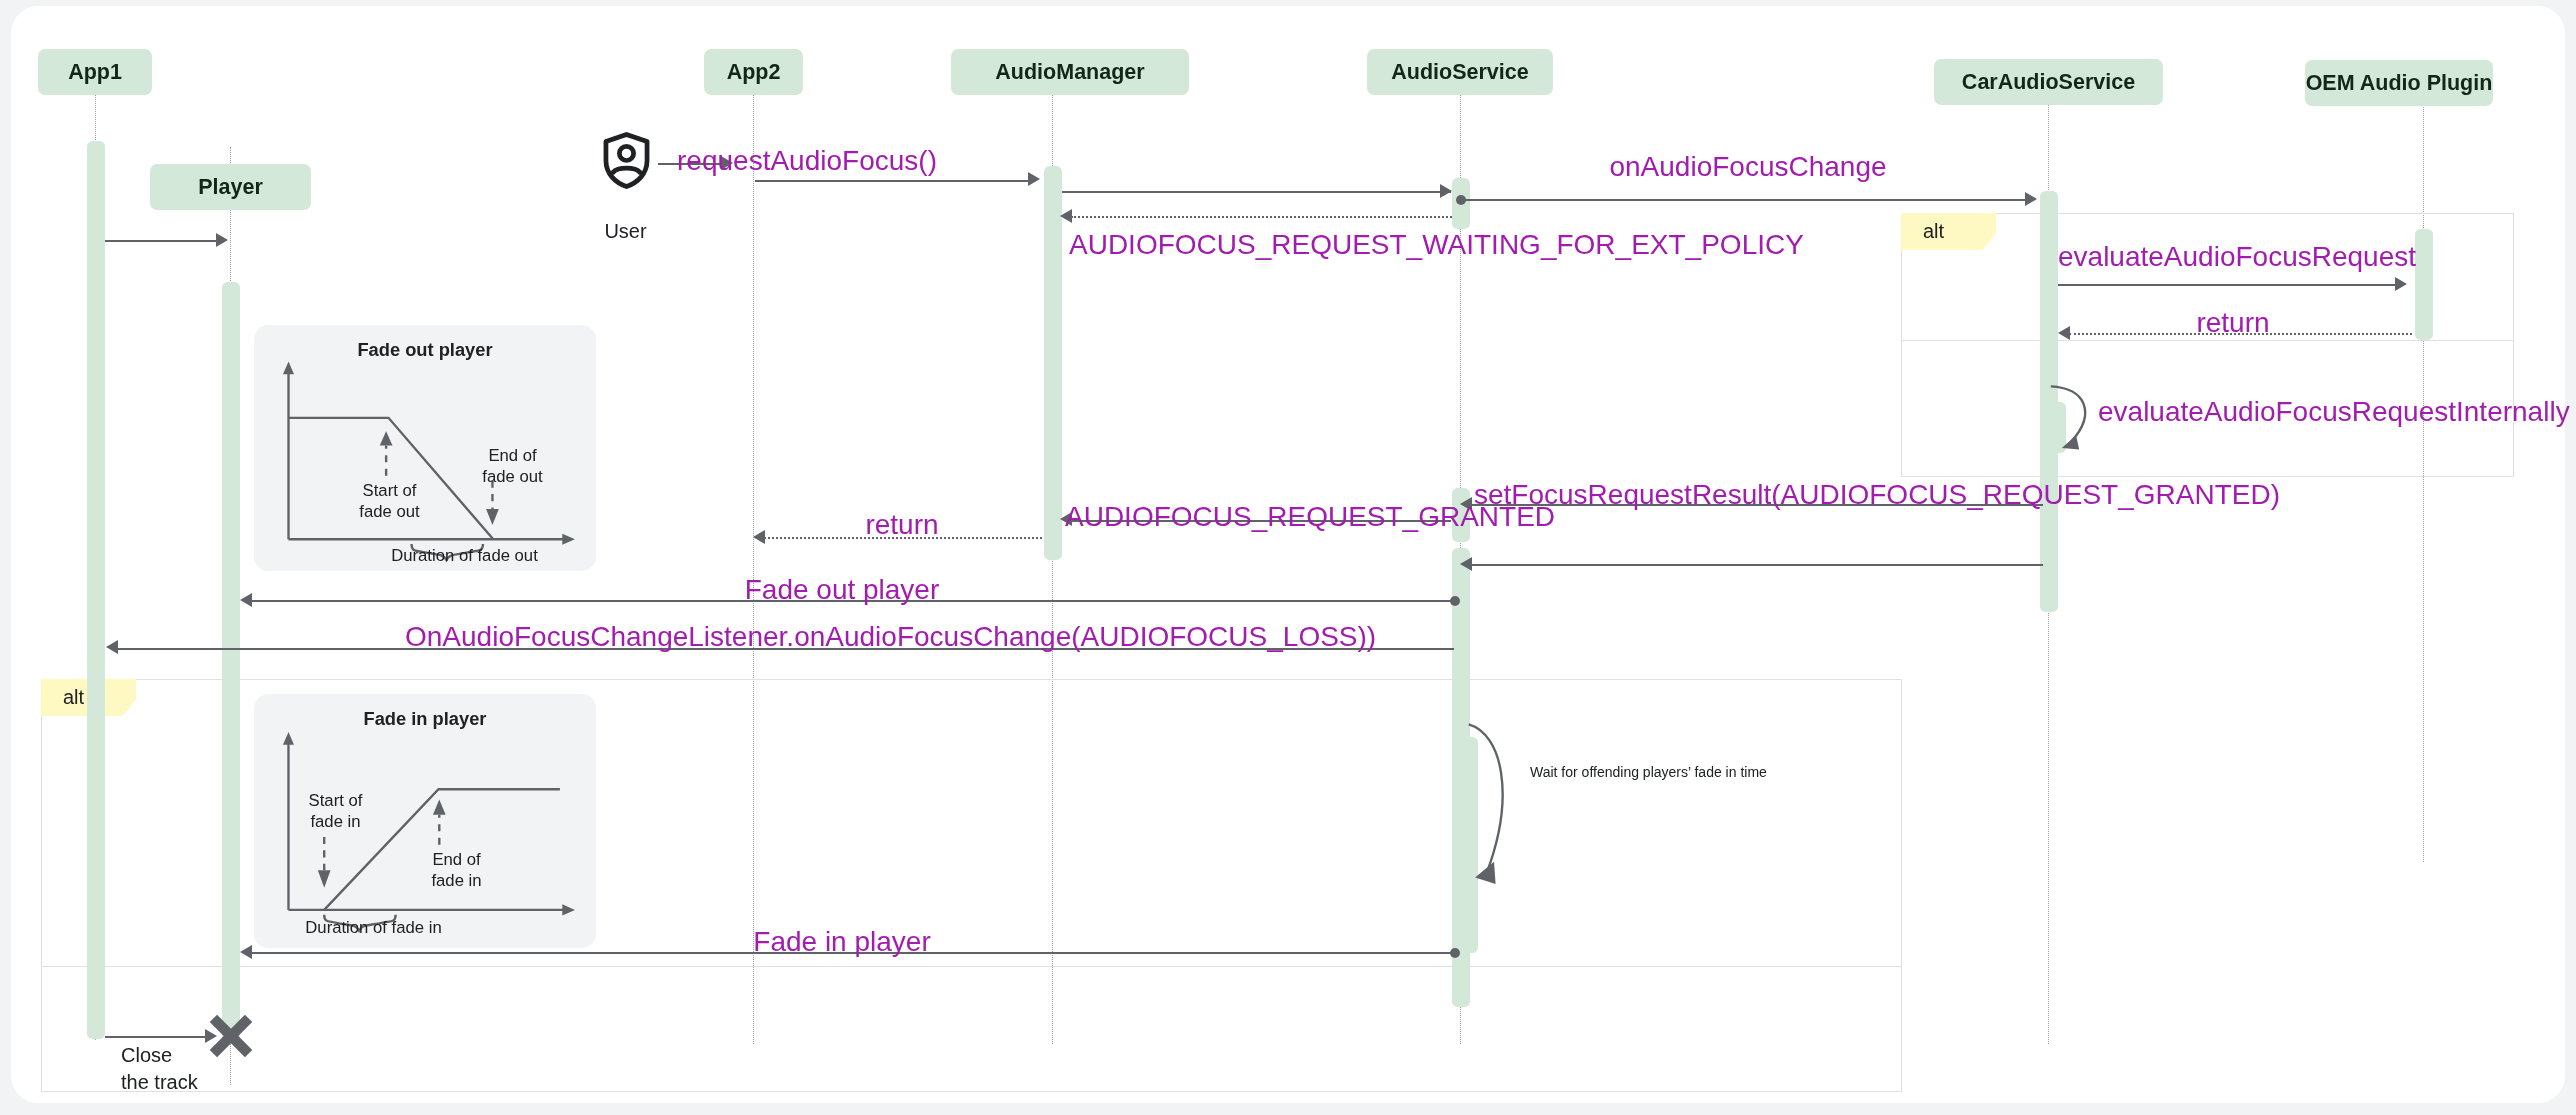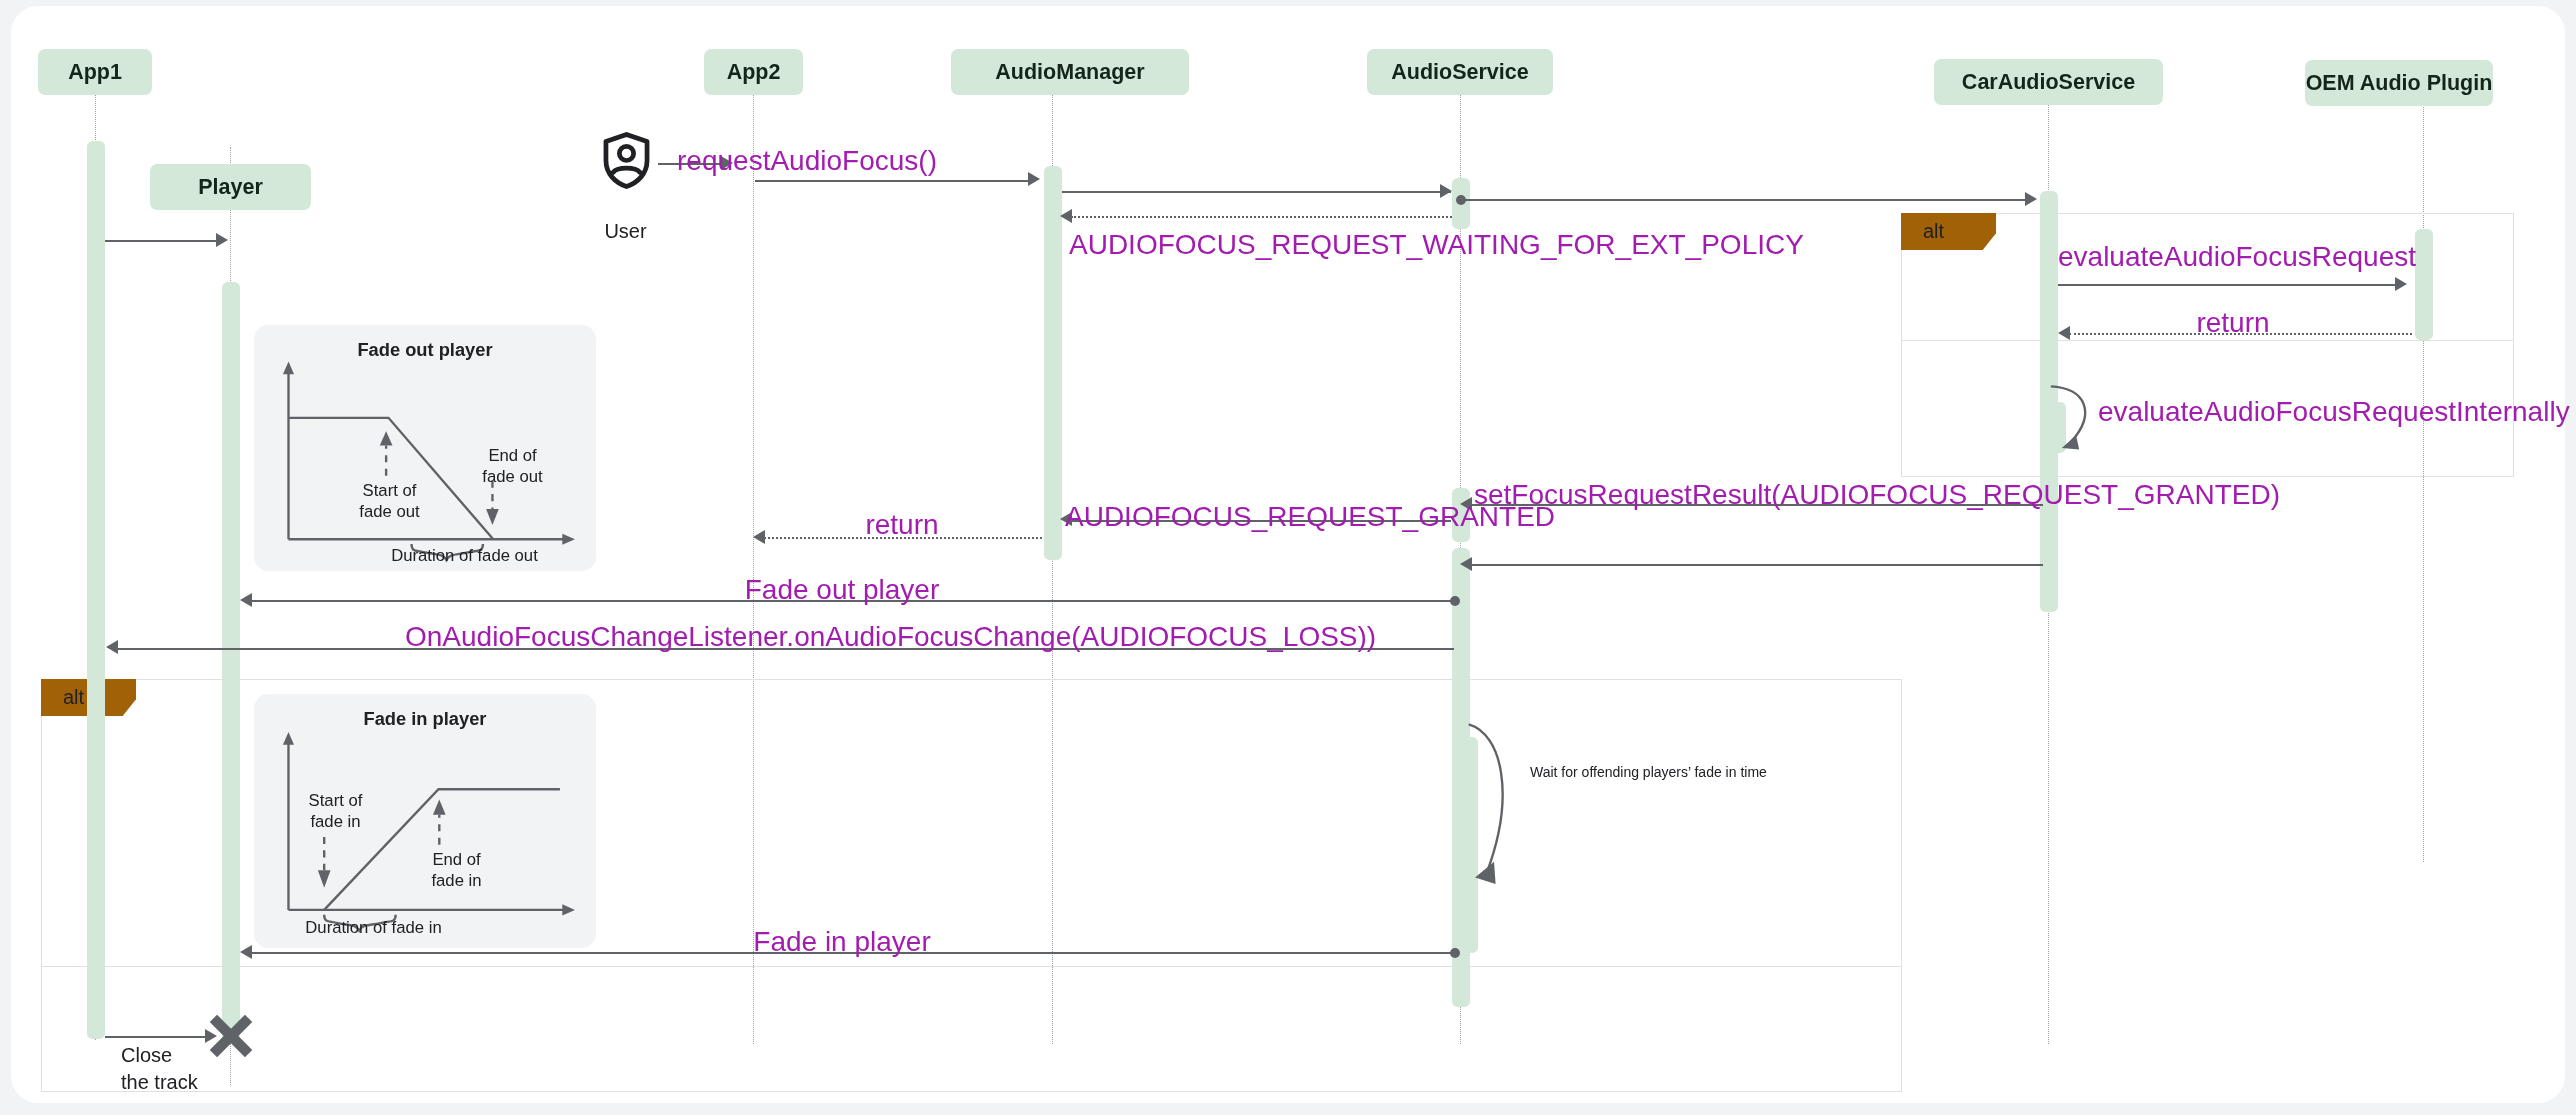--- a/index.html
+++ b/index.html
@@ -40,21 +40,21 @@
   .arrowL{border-right:12.7px solid #5f6368;}
   .dotE{position:absolute;width:10.3px;height:10.3px;border-radius:50%;background:#5f6368;}
   .mlabel{
     position:absolute;color:#a21caf;font-size:28px;white-space:nowrap;
     text-align:center;
   }
   
   .frame{position:absolute;border:1.6px solid #e0e0e0;box-sizing:border-box;}
   .frame-div{position:absolute;height:0;border-top:1.6px solid #e0e0e0;}
   .alt-tag{
-    position:absolute;background:#a16207;height:37px;
+    position:absolute;background:#fef9c3;height:37px;
     display:flex;align-items:center;padding-left:22px;
     font-size:20px;color:#202124;box-sizing:border-box;
     clip-path:polygon(0 0,100% 0,100% 55%,86% 100%,0 100%);
   }
   
   .note{
     position:absolute;background:#f1f3f4;border-radius:14.3px;
   }
   .note-title{
     position:absolute;width:100%;text-align:center;
@@ -141,20 +141,21 @@
 
   <div class="msg thin" style="left:755px; top:180px; width:275px;"></div>
   <div class="arrowR" style="left:1028px; top:172px;"></div>
 
   <div class="msg thin" style="left:1062px; top:191px; width:389px;"></div>
   <div class="arrowR" style="left:1440px; top:184px;"></div>
 
   <div class="dotE" style="left:1456px; top:195px;"></div>
   <div class="msg thin" style="left:1464px; top:199px; width:564px;"></div>
   <div class="arrowR" style="left:2025px; top:192px;"></div>
+  <div class="mlabel" style="left:1478px; top:151px; width:540px;">onAudioFocusChange</div>
 
   <div class="msg dotted" style="left:1071px; top:216px; width:381px;"></div>
   <div class="arrowL" style="left:1060px; top:209px;"></div>
   <div class="mlabel" style="left:1069px; top:229px; width:556px;">AUDIOFOCUS_REQUEST_WAITING_FOR_EXT_POLICY</div>
 
   <div class="msg thin" style="left:2058px; top:284px; width:340px;"></div>
   <div class="arrowR" style="left:2395px; top:277px;"></div>
   <div class="mlabel" style="left:2058px; top:241px; width:350px;">evaluateAudioFocusRequest</div>
 
   <div class="msg dotted" style="left:2069px; top:333px; width:343px;"></div>

